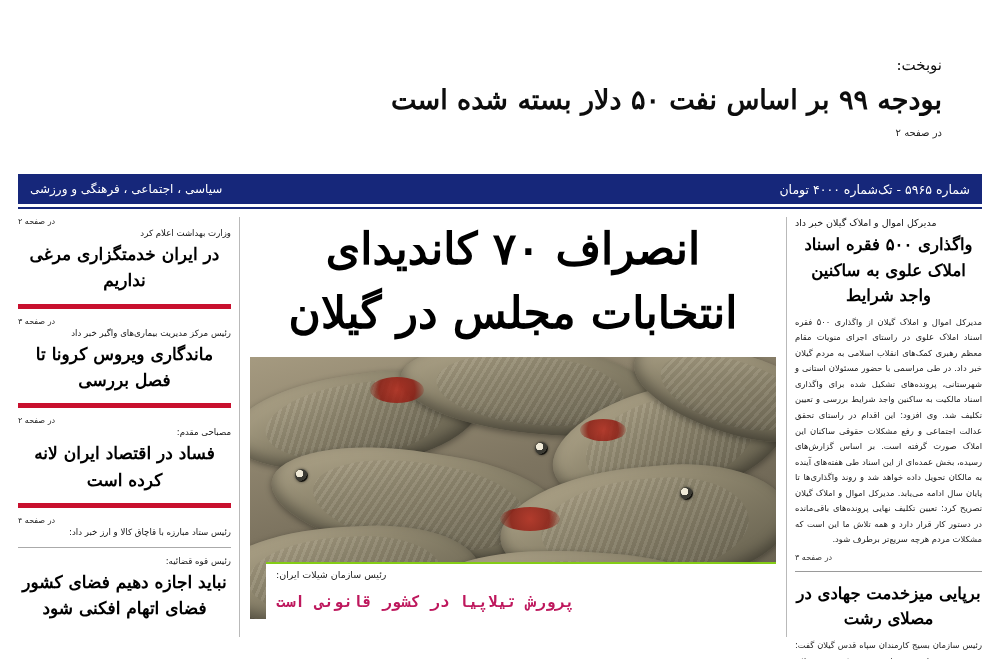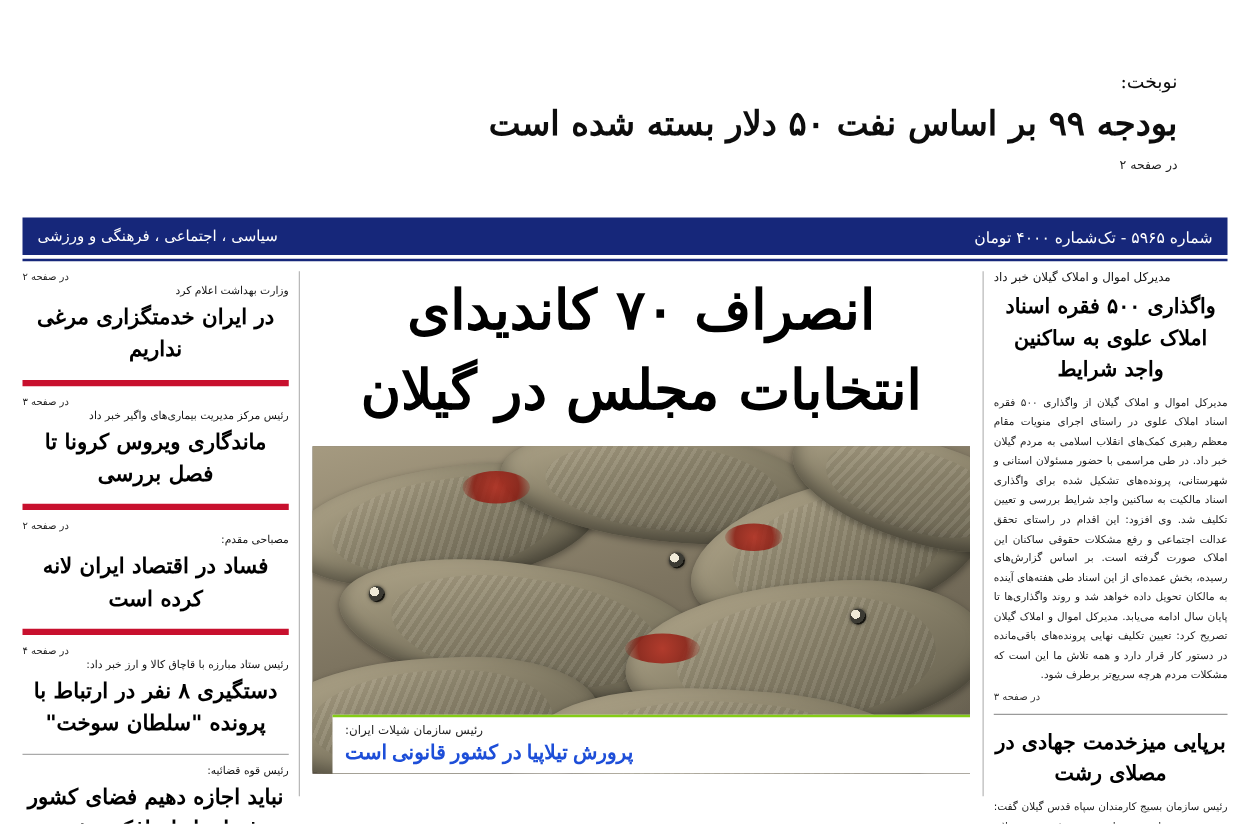--- a/index.html
+++ b/index.html
@@ -222,25 +222,25 @@
   .photo-caption {
     position: absolute;
     left: 16px; right: 0; bottom: 0;
     background: #ffffff;
     border-top: 2px solid #84cc16;
     padding: 5px 10px 7px 10px;
     text-align: left;
   }
   .cap-kicker { font-size: 9.5px; color: #222; }
   .cap-title {
-    font-family: Liberation Serif, serif;
+    font-family: Liberation Mono, monospace;
     font-weight: bold;
     font-size: 16px;
-    color: #1d4ed8;
-    margin-top: 2px;
+    color: #be185d;
+    margin-top: 12px;
   }
 
   
   .teaser { margin-bottom: 10px; }
   .teaser-ref {
     font-size: 8px;
     color: #222;
     text-align: left;
     margin-bottom: 2px;
   }
@@ -395,21 +395,20 @@
       <div class="teaser">
         <div class="teaser-ref">در صفحه ۲</div>
         <div class="teaser-kicker">مصباحی مقدم:</div>
         <div class="teaser-title">فساد در اقتصاد ایران لانه کرده است</div>
       </div>
       <div class="red-rule"></div>
 
       <div class="teaser">
         <div class="teaser-ref">در صفحه ۴</div>
         <div class="teaser-kicker">رئیس ستاد مبارزه با قاچاق کالا و ارز خبر داد:</div>
-        <div class="teaser-title">دستگیری ۸ نفر در ارتباط با پرونده "سلطان سوخت"</div>
       </div>
       <div class="grey-rule"></div>
 
       <div class="teaser">
         <div class="teaser-kicker">رئیس قوه قضائیه:</div>
         <div class="teaser-title">نباید اجازه دهیم فضای کشور فضای اتهام افکنی شود</div>
       </div>
 
     </div>
 

